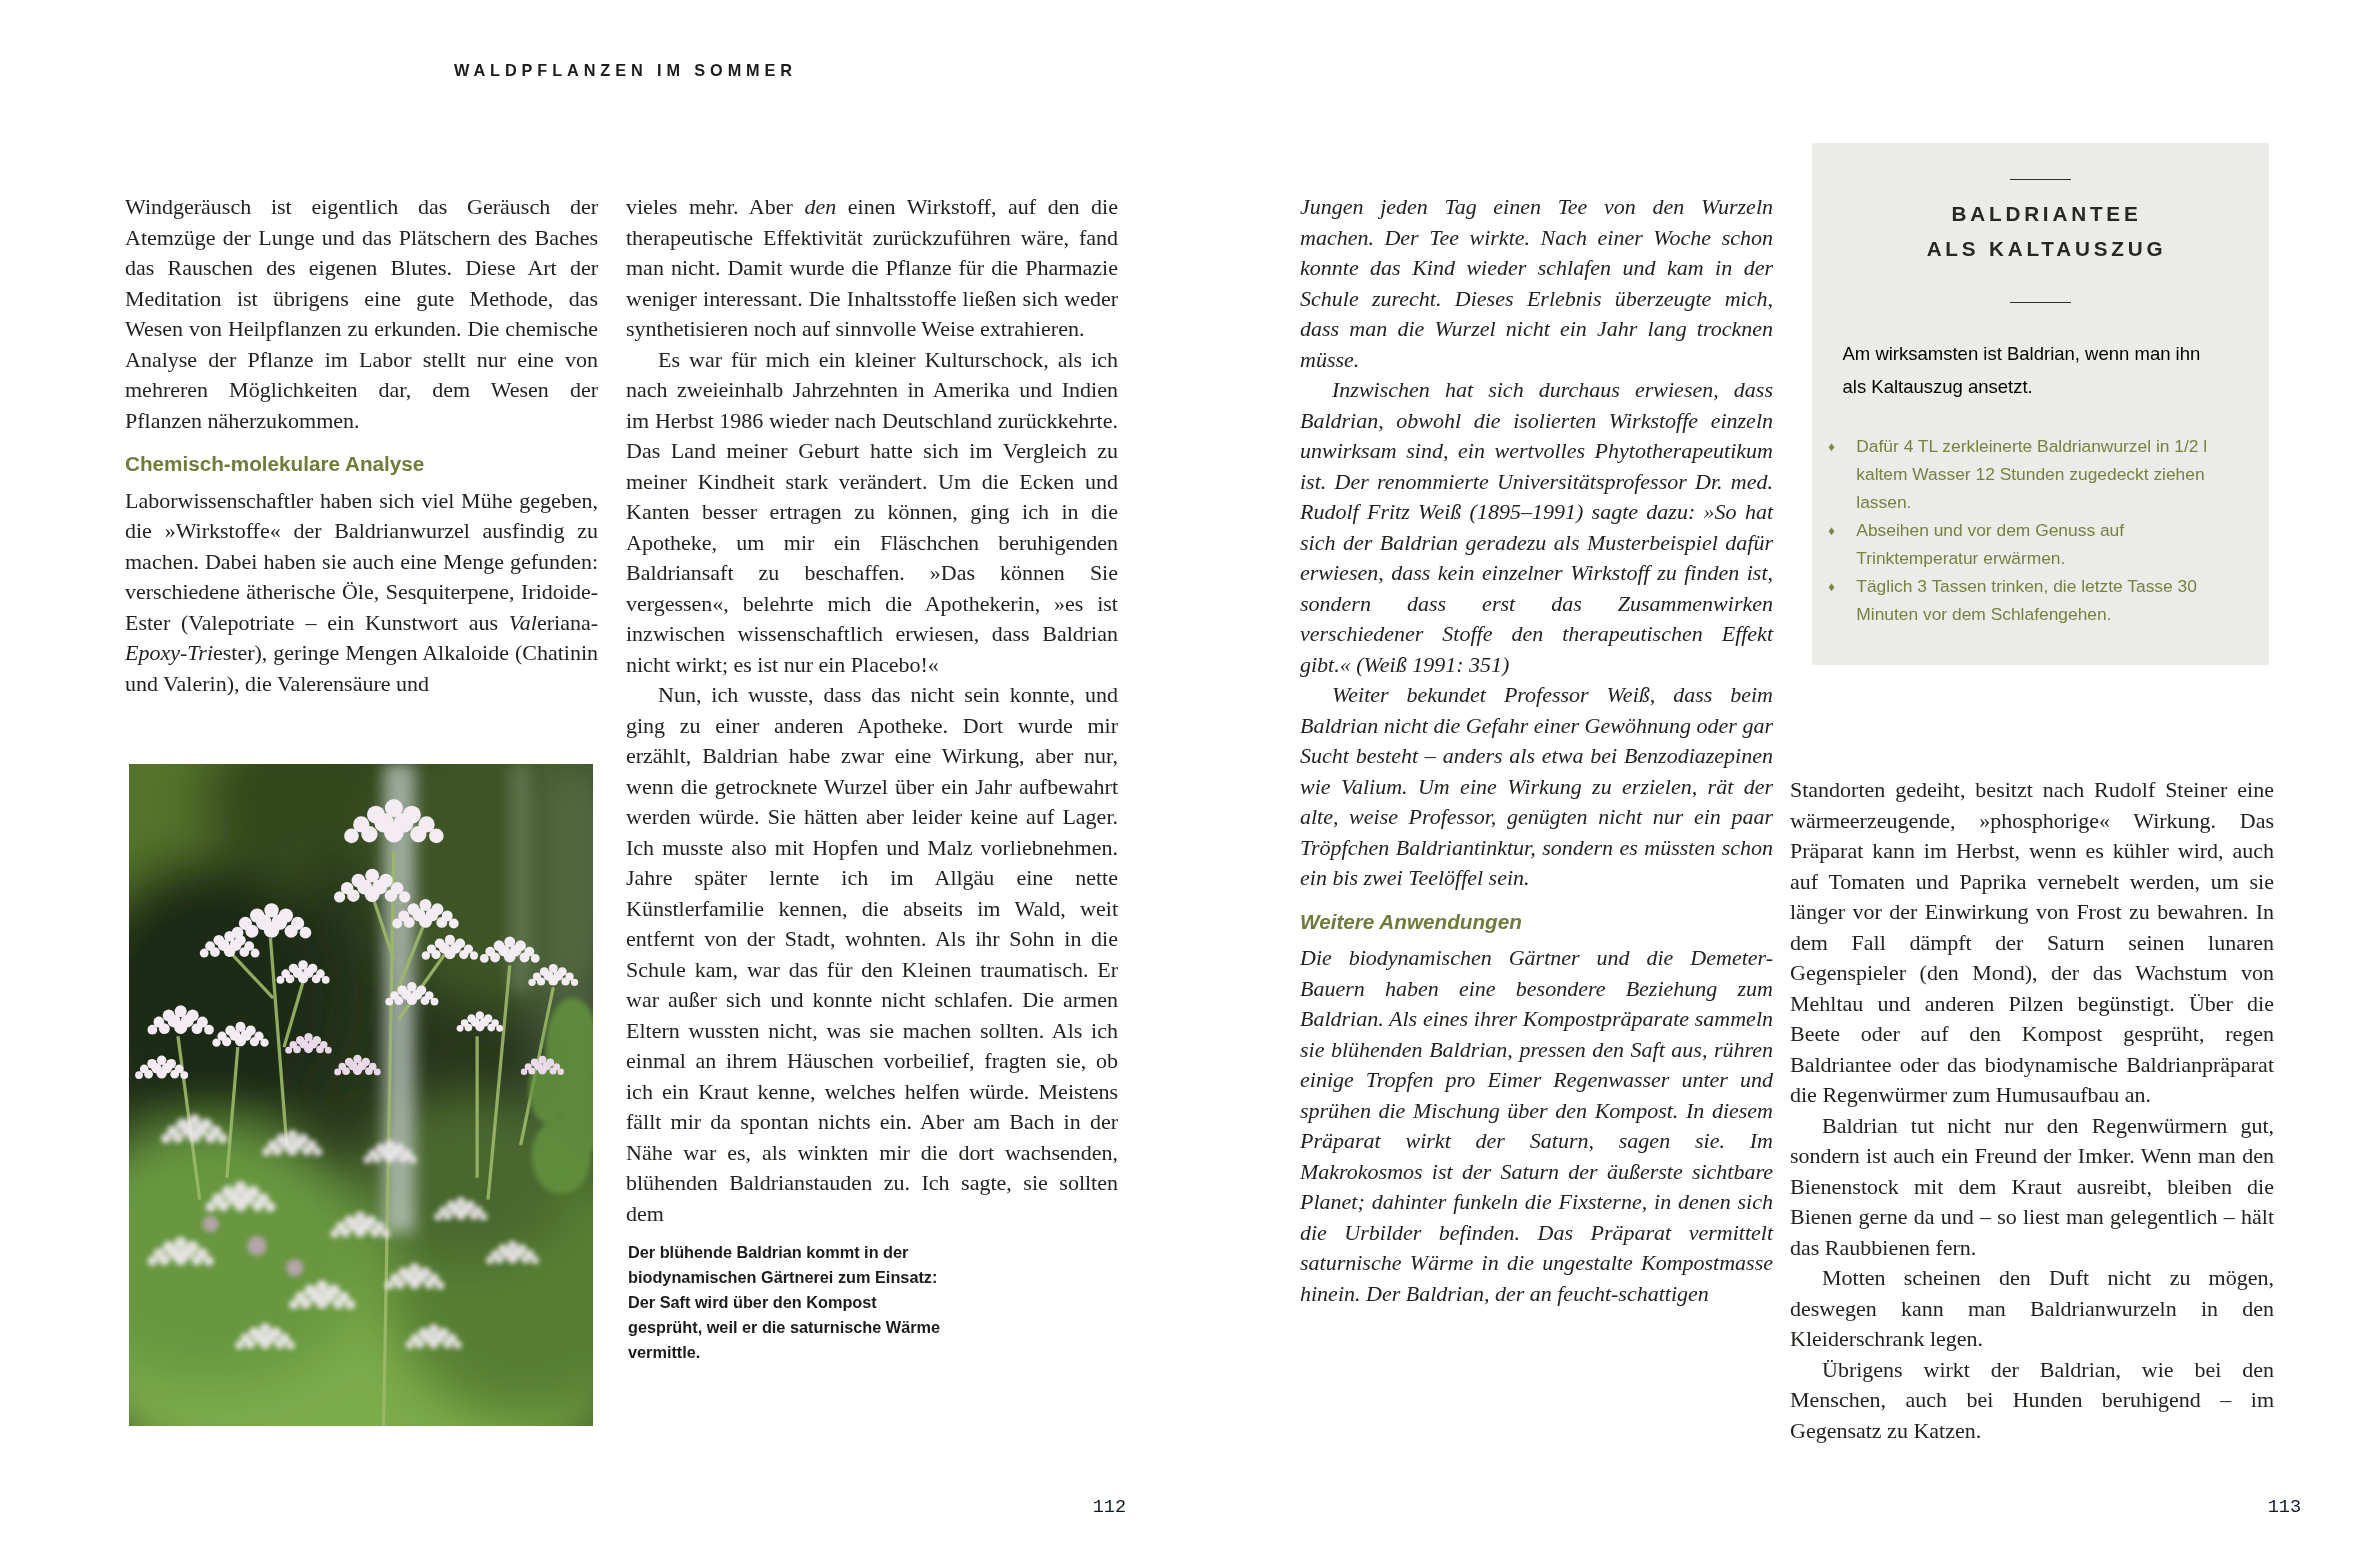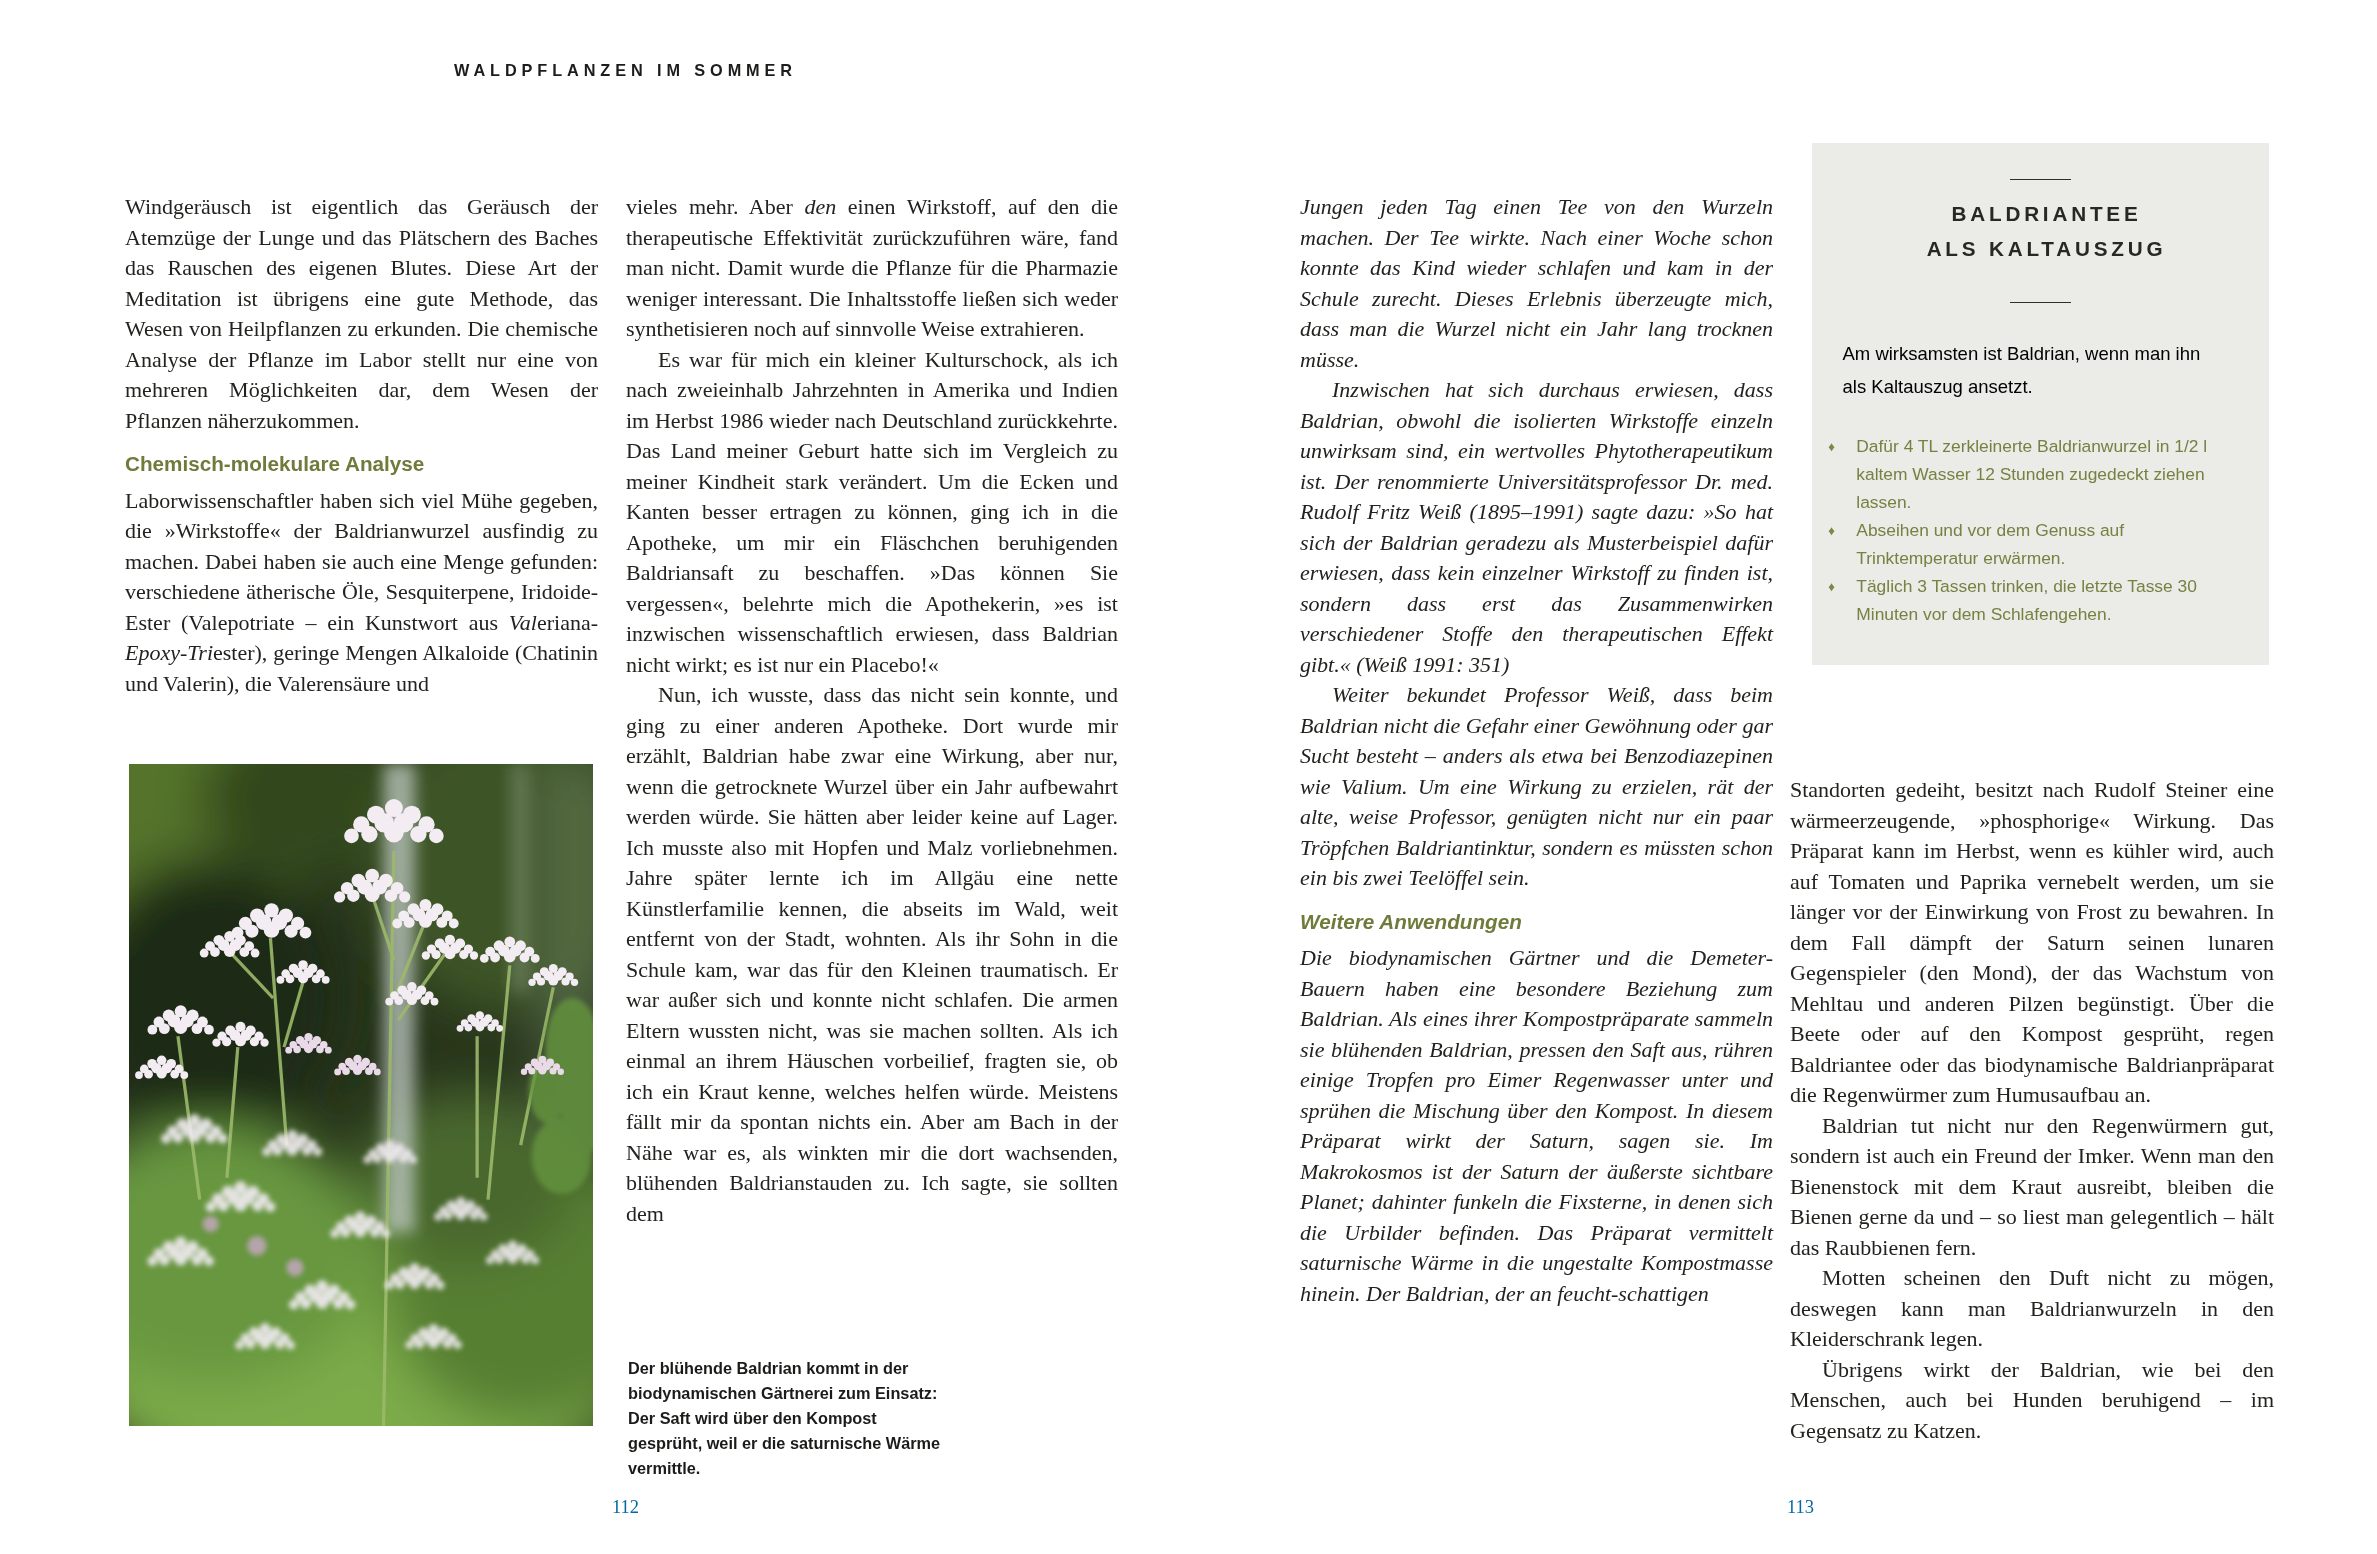--- a/index.html
+++ b/index.html
@@ -12,24 +12,24 @@
   .col p{margin:0;}
   .col p.indent{text-indent:32px;}
   .col i{font-style:italic;}
   .olive-heading{margin:15.2px 0 9.8px 0;font-family:"Liberation Sans",sans-serif;font-weight:700;
                  font-size:20.7px;line-height:25px;color:#6e7b3a;text-align:left;}
   .c1-112{left:125px;top:192px;width:473px;}
   .c2-112{left:626px;top:192px;width:492px;}
   .c1-113{left:1300px;top:192px;width:473px;font-style:italic;}
   .c2-113{left:1790px;top:775px;width:484px;}
   .photo{position:absolute;left:129px;top:764px;width:464px;height:662px;display:block;}
-  .caption{position:absolute;left:628px;top:1356px;width:316px;
+  .caption{position:absolute;left:628px;top:1240px;width:316px;
            font-family:"Liberation Sans",sans-serif;font-weight:700;font-size:16.3px;line-height:25px;color:#1b1b19;}
-  .page-number{position:absolute;text-align:center;font-family:Liberation Serif, serif;
-               font-size:18.5px;color:#0369a1;}
+  .page-number{position:absolute;text-align:right;font-family:Liberation Mono, monospace;
+               font-size:18.5px;color:#0f172a;}
   .pn-left{left:125px;top:1497px;width:1001px;}
   .pn-right{left:1300px;top:1497px;width:1001px;}
   .infobox{position:absolute;left:1812px;top:143px;width:457px;height:522px;background:#ebebe7;
            font-family:"Liberation Sans",sans-serif;box-sizing:border-box;}
   .box-rule{width:61px;height:0;border-top:1.6px solid #2e2e2c;margin:0 auto;}
   .rule-top{margin-top:36px;}
   .rule-bottom{margin-top:36px;}
   .box-title{margin-top:16.3px;text-align:center;font-weight:700;font-size:20.7px;line-height:35px;
              letter-spacing:3.8px;color:#272724;padding-left:12px;}
   .box-intro{margin:34px 60px 0 30.5px;font-size:18.5px;line-height:33px;color:#000000;}

